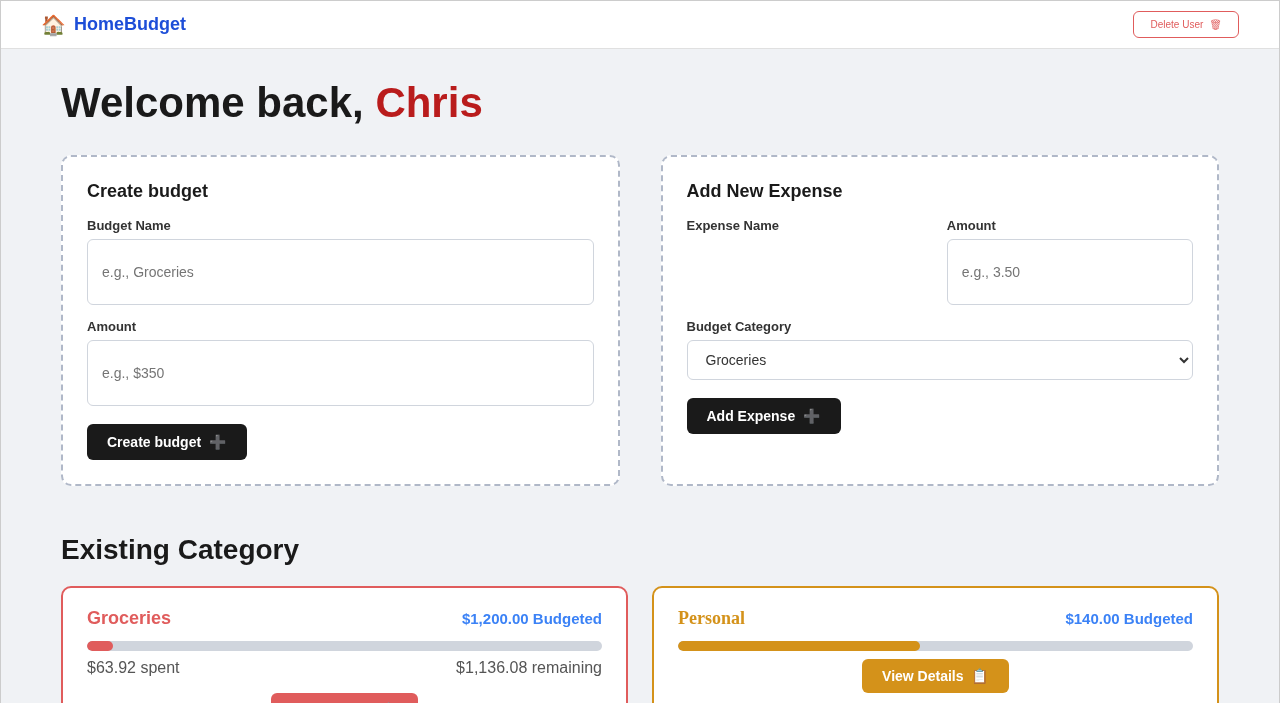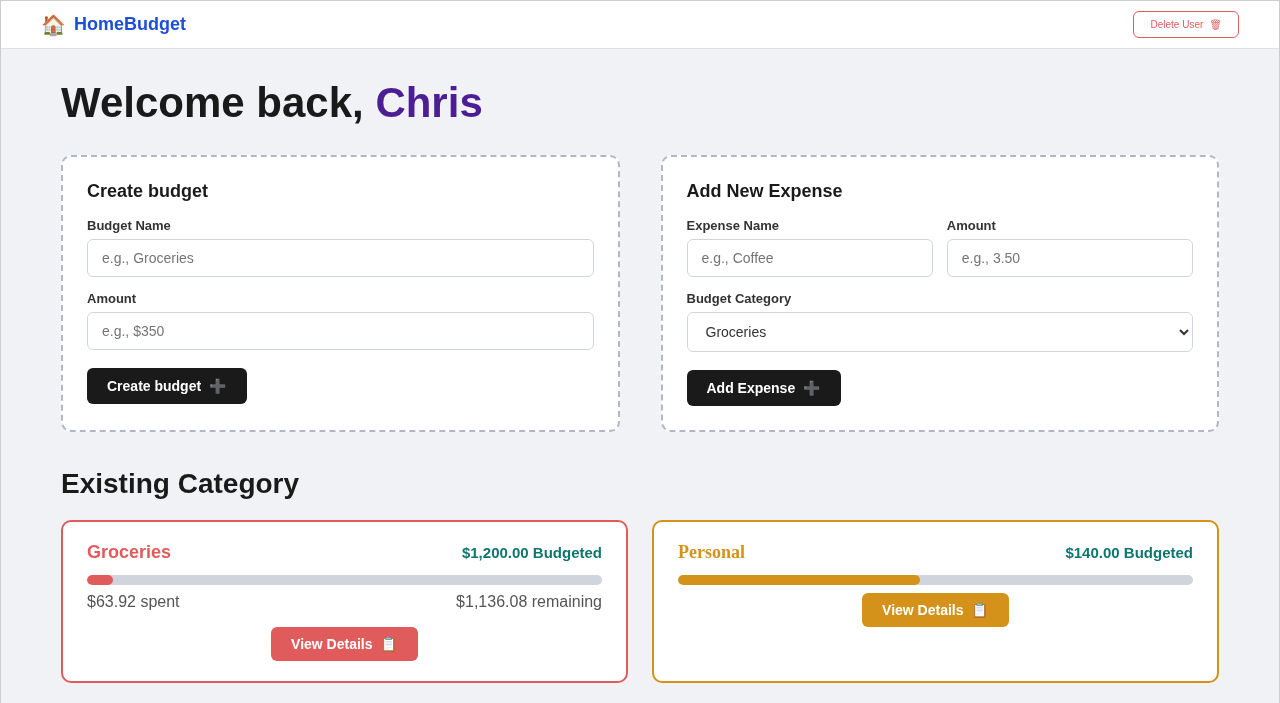--- a/index.html
+++ b/index.html
@@ -56,27 +56,27 @@
     .main-content {
       padding: 30px 60px 40px 60px;
     }
     .welcome-heading {
       font-size: 42px;
       font-weight: 800;
       margin-bottom: 28px;
       color: #1a1a1a;
     }
     .welcome-heading .username {
-      color: #4c1d95;
+      color: #b91c1c;
     }
     
     .forms-row {
       display: flex;
       gap: 41px;
-      margin-bottom: 36px;
+      margin-bottom: 48px;
     }
     .form-card {
       flex: 1;
       background: #fff;
       border: 2px dashed #b0b8c8;
       border-radius: 10px;
       padding: 24px;
     }
     .form-card-title {
       font-size: 18px;
@@ -86,21 +86,21 @@
     }
     .form-label {
       font-size: 13px;
       font-weight: 600;
       color: #333;
       margin-bottom: 6px;
       display: block;
     }
     .form-input {
       width: 100%;
-      padding: 10px 14px;
+      padding: 24px 14px;
       border: 1.5px solid #d0d5dd;
       border-radius: 6px;
       font-size: 14px;
       color: #666;
       background: #fff;
       margin-bottom: 14px;
       outline: none;
     }
     .form-select {
       width: 100%;
@@ -164,21 +164,21 @@
     }
     .budget-card-name {
       font-size: 18px;
       font-weight: 700;
     }
     .budget-card-name.groceries { color: #e05c5c; }
     .budget-card-name.personal { color: #d4921a; font-family: Liberation Serif, serif; }
     .budget-card-amount {
       font-size: 15px;
       font-weight: 600;
-      color: #0f766e;
+      color: #3b82f6;
     }
     .progress-bar-track {
       height: 10px;
       background: #d0d5dd;
       border-radius: 5px;
       margin-bottom: 8px;
       overflow: hidden;
     }
     .progress-bar-fill {
       height: 100%;
@@ -243,21 +243,20 @@
           <span>Create budget</span>
           <span>➕</span>
         </button>
       </div>
 
       <div class="form-card">
         <div class="form-card-title">Add New Expense</div>
         <div class="expense-form-fields">
           <div class="field-group">
             <label class="form-label">Expense Name</label>
-            <input class="form-input" type="text" placeholder="e.g., Coffee" style="">
           </div>
           <div class="field-group">
             <label class="form-label">Amount</label>
             <input class="form-input" type="text" placeholder="e.g., 3.50" style="">
           </div>
         </div>
         <label class="form-label">Budget Category</label>
         <select class="form-select">
           <option>Groceries</option>
           <option>Personal</option>

